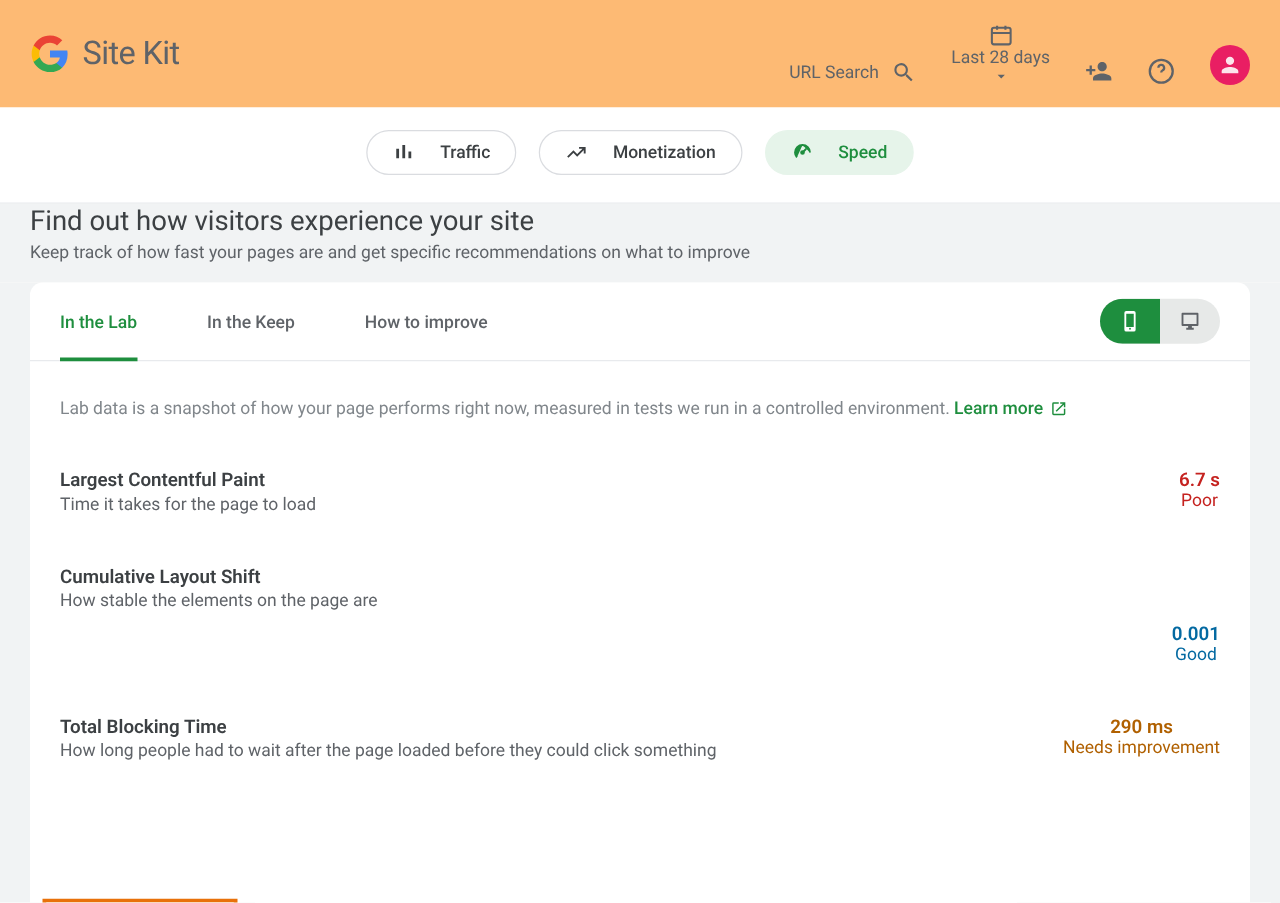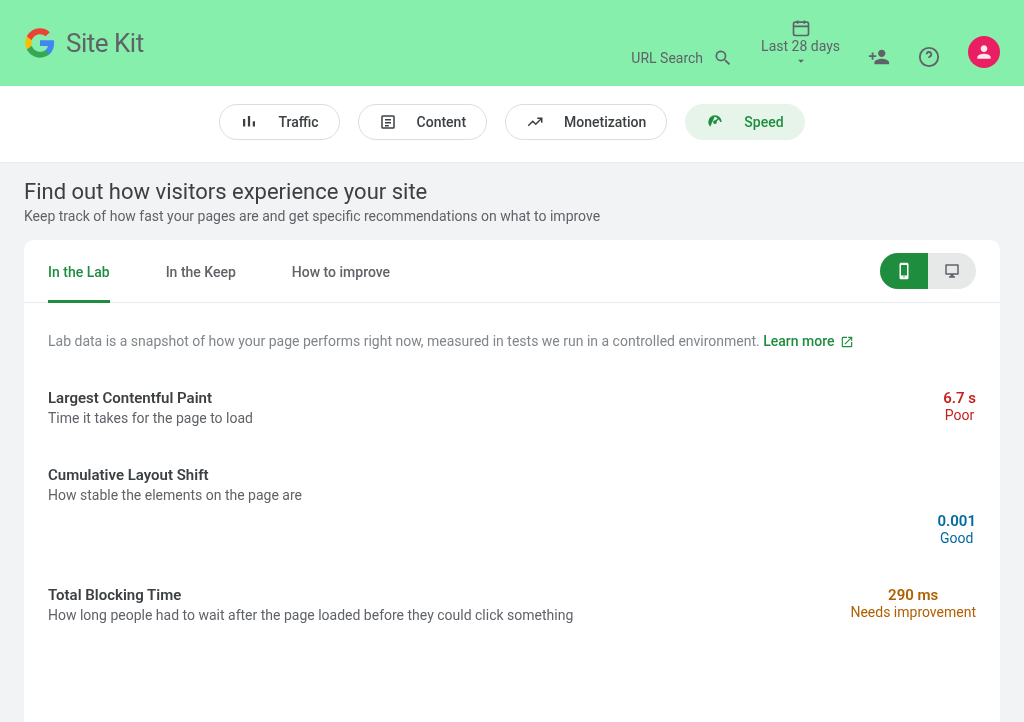--- a/index.html
+++ b/index.html
@@ -1,33 +1,33 @@
 <!DOCTYPE html>
 <html><head>
 <meta charset="utf-8">
 <style>
   * { box-sizing: border-box; margin: 0; padding: 0; }
   body { font-family: -apple-system, BlinkMacSystemFont, "Segoe UI", Roboto, Arial, sans-serif; background: #fff; color: #3c4043; width: 1024px; height: 722px; overflow: hidden; }
   
-  .header { display:flex; align-items:center; justify-content:space-between; padding: 18px 24px 18px 24px; background:#86efac; }
+  .header { display:flex; align-items:center; justify-content:space-between; padding: 18px 24px 18px 24px; background:#fdba74; }
   .logo-wrap { display:flex; align-items:center; gap:10px; }
   .logo-text { font-size:26px; color:#5f6368; font-weight:400; letter-spacing:-.5px; }
   .header-actions { display:flex; align-items:flex-end; gap:28px; }
   .url-search { display:flex; align-items:center; gap:10px; color:#5f6368; font-size:14px; cursor:pointer; }
   .date-range { display:flex; align-items:center; gap:0; color:#5f6368; font-size:14px; cursor:pointer;flex-direction:column; }
   .icon-btn { display:flex; align-items:center; justify-content:center; cursor:pointer; }
   .avatar { width:32px; height:32px; border-radius:50%; background:#e91e63; display:flex; align-items:center; justify-content:center; }
   .avatar svg { fill:#fce4ec; }
   
   .tabbar { display:flex; justify-content:center; gap:18px; padding:18px 0 22px; background:#fff; border-bottom:1px solid #e8eaed; }
   .tab-pill { display:flex; align-items:center; gap:20px; padding:8px 20px; border:1px solid #dadce0; border-radius:22px; font-size:14px; color:#3c4043; font-weight:500; cursor:pointer; background:#fff; }
   .tab-pill.active { background:#e6f4ea; border-color:#e6f4ea; color:#1e8e3e; }
   .tab-pill.active svg { fill:#1e8e3e; stroke:#1e8e3e; }
   
-  .section-title-area { padding:16px 24px 16px; background:#f1f3f4; }
+  .section-title-area { padding:2px 24px 16px; background:#f1f3f4; }
   .section-title { font-size:22px; font-weight:400; color:#3c4043; margin-bottom:4px; }
   .section-sub { font-size:14px; color:#5f6368; }
   
   .outer { background:#f1f3f4; padding:0 24px 0px; }
   .card { background:#fff; border-radius:10px; padding:0; }
   
   .subtabs { display:flex; align-items:center; justify-content:space-between; border-bottom:1px solid #e8eaed; padding:0 24px; }
   .subtabs-left { display:flex; gap:56px; }
   .subtab { padding:24px 0 20px; font-size:14px; color:#5f6368; cursor:pointer; border-bottom:3px solid transparent; margin-bottom:-1px; font-weight:500; }
   .subtab.active { color:#1e8e3e; border-bottom-color:#1e8e3e; }
@@ -107,27 +107,20 @@
 
 <div class="tabbar">
   <div class="tab-pill">
     <svg width="18" height="18" viewBox="0 0 24 24" fill="#3c4043">
         <path d="M4 18h3V8H4v10zm6.5 0h3V4h-3v14zM17 18h3v-7h-3v7z"></path>
       </svg>
     <span>Traffic</span>
   </div>
   <div class="tab-pill">
     <svg width="18" height="18" viewBox="0 0 24 24" fill="none" stroke="#3c4043" stroke-width="2">
-        <rect x="4" y="4" width="16" height="16" rx="1"></rect>
-        <path d="M8 9h8M8 13h8M8 17h5"></path>
-      </svg>
-    <span>Content</span>
-  </div>
-  <div class="tab-pill">
-    <svg width="18" height="18" viewBox="0 0 24 24" fill="none" stroke="#3c4043" stroke-width="2">
         <path d="M3 17l6-6 4 4 8-8M15 7h6v6"></path>
       </svg>
     <span>Monetization</span>
   </div>
   <div class="tab-pill active">
     <svg width="18" height="18" viewBox="0 0 24 24" fill="none" stroke="#1e8e3e" stroke-width="2">
         <path d="M12 4a8 8 0 0 0-8 8c0 2 .7 3.8 2 5.2M20 12a8 8 0 0 0-8-8M12 12l4-4"></path>
         <circle cx="12" cy="12" r="1.5" fill="#1e8e3e"></circle>
       </svg>
     <span>Speed</span>

